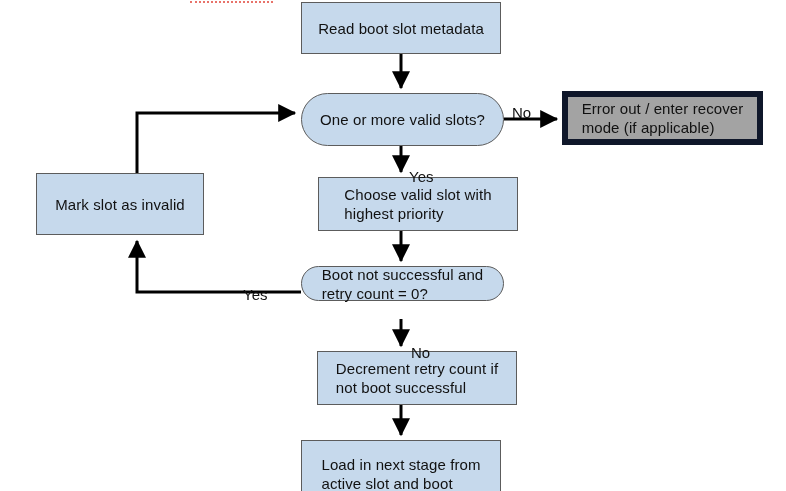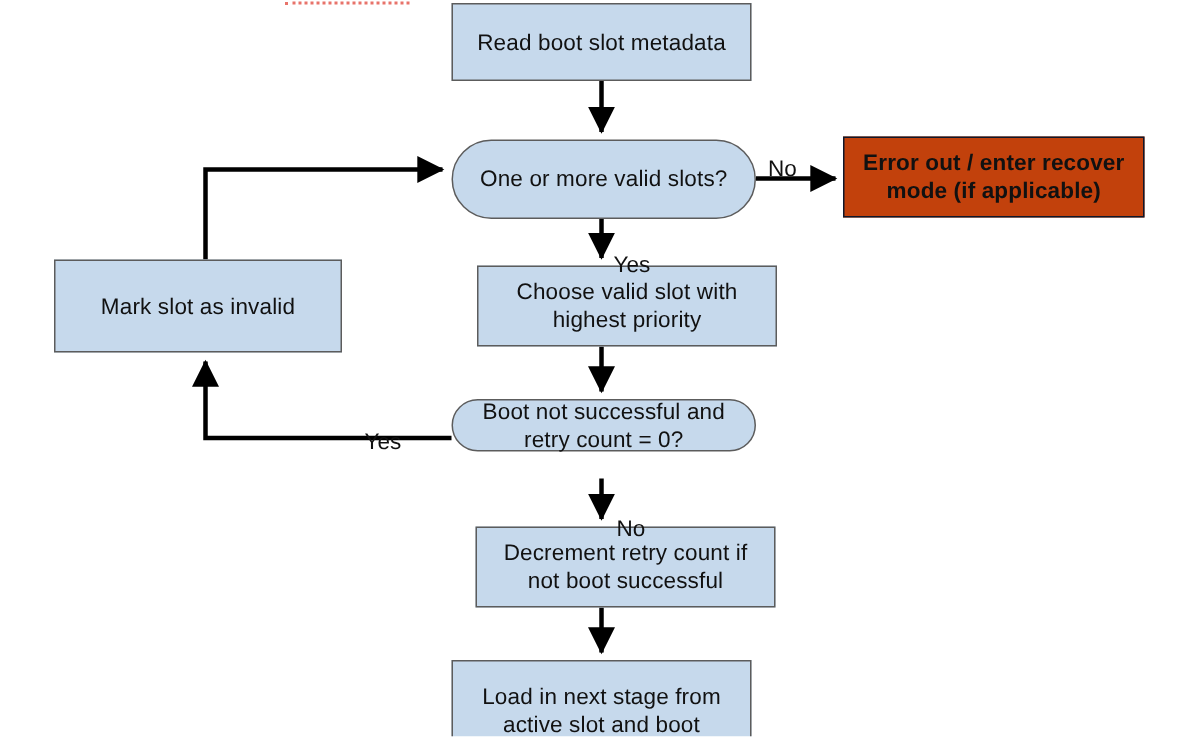--- a/index.html
+++ b/index.html
@@ -23,21 +23,20 @@
     width: 786px;
     height: 491px;
     pointer-events: none;
   }
   .node {
     position: absolute;
     box-sizing: border-box;
     display: flex;
     align-items: center;
     justify-content: center;
-    text-align: center;
     color: #111111;
     font-size: 15px;
     line-height: 19px;
     letter-spacing: 0.1px;
     border: 1px solid #5c5c5c;
     z-index: 2;
   }
   .node .node-label {
     display: block;
     white-space: pre-line;
@@ -45,24 +44,23 @@
   }
   .proc {
     background: #c6d9ec;
     border-radius: 0;
   }
   .term {
     background: #c6d9ec;
     border-radius: 999px;
   }
   .warn {
-    background: #c2410c;
+    background: #a3a3a3;
     border-radius: 0;
-    border: 1px solid #0f172a;
-    font-weight: bold;
+    border: 6px solid #0f172a;
   }
   .edge-label {
     position: absolute;
     font-size: 15px;
     line-height: 17px;
     color: #111111;
     white-space: nowrap;
     z-index: 3;
     margin-top: 16px;
   }
@@ -105,21 +103,21 @@
       <div class="node proc" style="left: 301px; top: 2px; width: 200px; height: 52px;">
         <span class="node-label">Read boot slot metadata</span>
       </div>
       <div class="node term" style="left: 301px; top: 93px; width: 203px; height: 53px;">
         <span class="node-label">One or more valid slots?</span>
       </div>
       <div class="node warn" style="left: 562px; top: 91px; width: 201px; height: 54px;">
         <span class="node-label">Error out / enter recover
 mode (if applicable)</span>
       </div>
-      <div class="node proc" style="left: 36px; top: 173px; width: 192px; height: 62px;">
+      <div class="node proc" style="left: 36px; top: 173px; width: 168px; height: 62px;">
         <span class="node-label">Mark slot as invalid</span>
       </div>
       <div class="node proc" style="left: 318px; top: 177px; width: 200px; height: 54px;">
         <span class="node-label">Choose valid slot with
 highest priority</span>
       </div>
       <div class="node term" style="left: 301px; top: 266px; width: 203px; height: 35px;">
         <span class="node-label">Boot not successful and
 retry count = 0?</span>
       </div>

